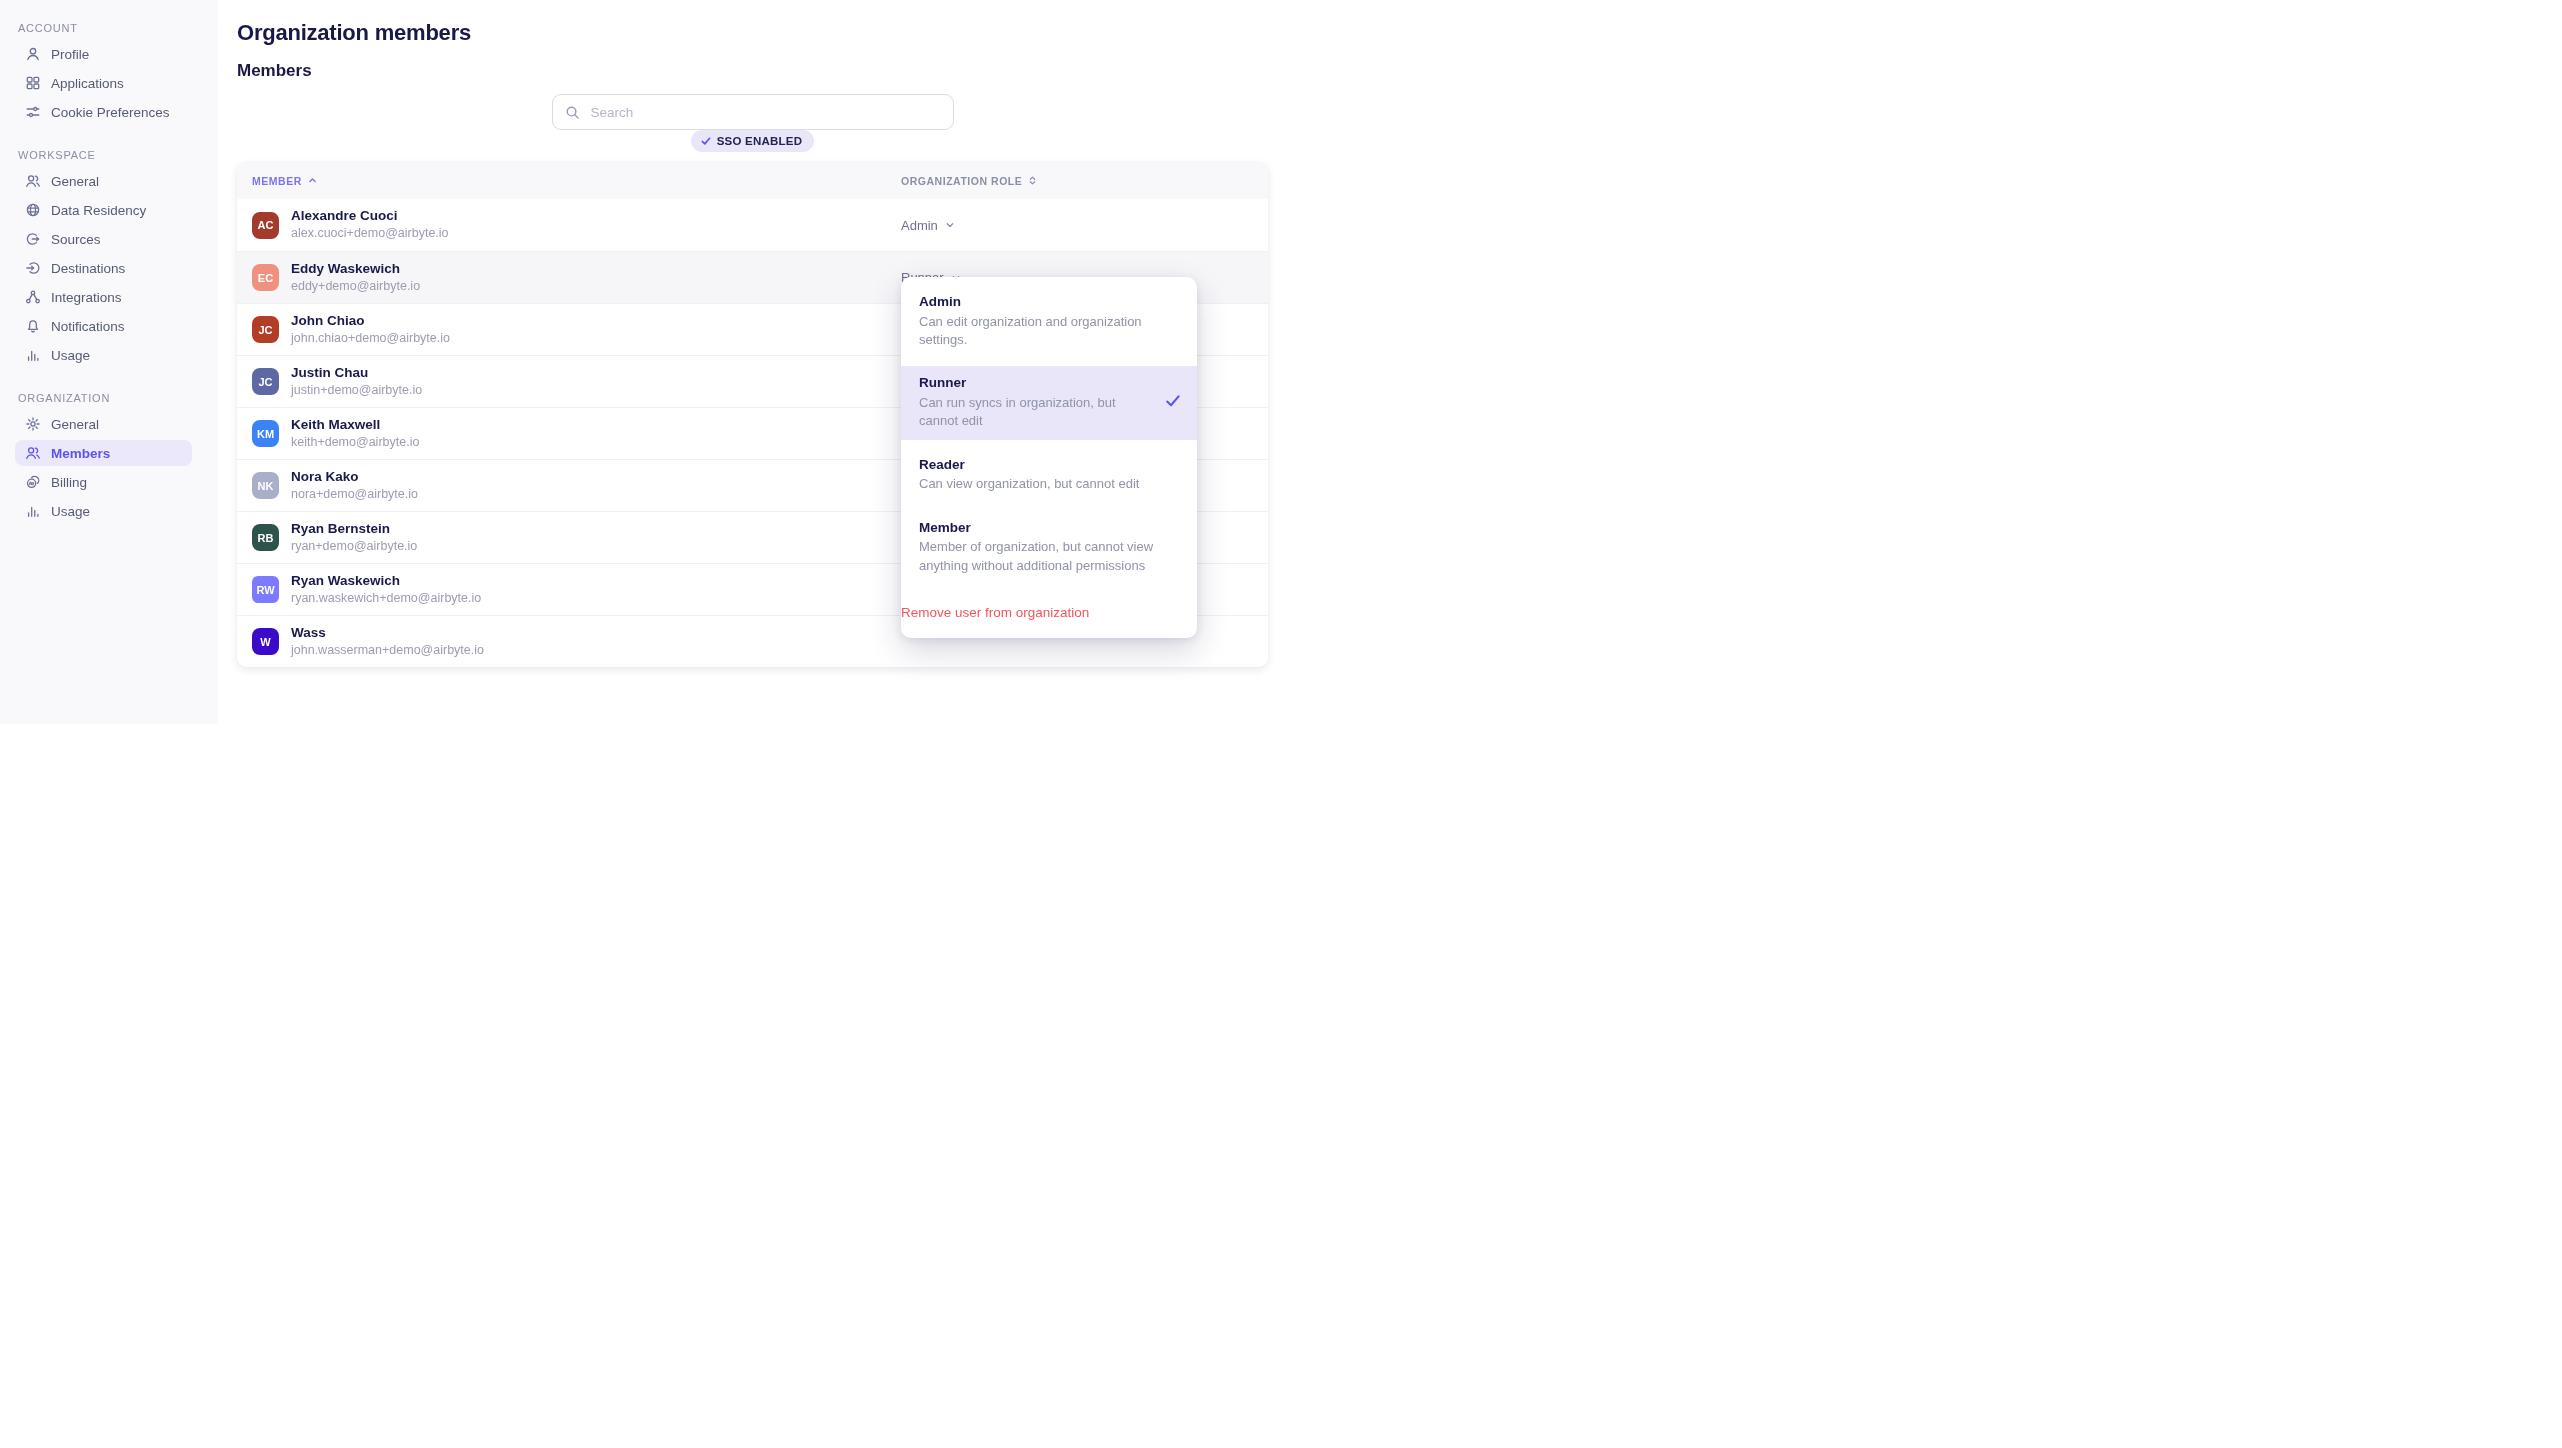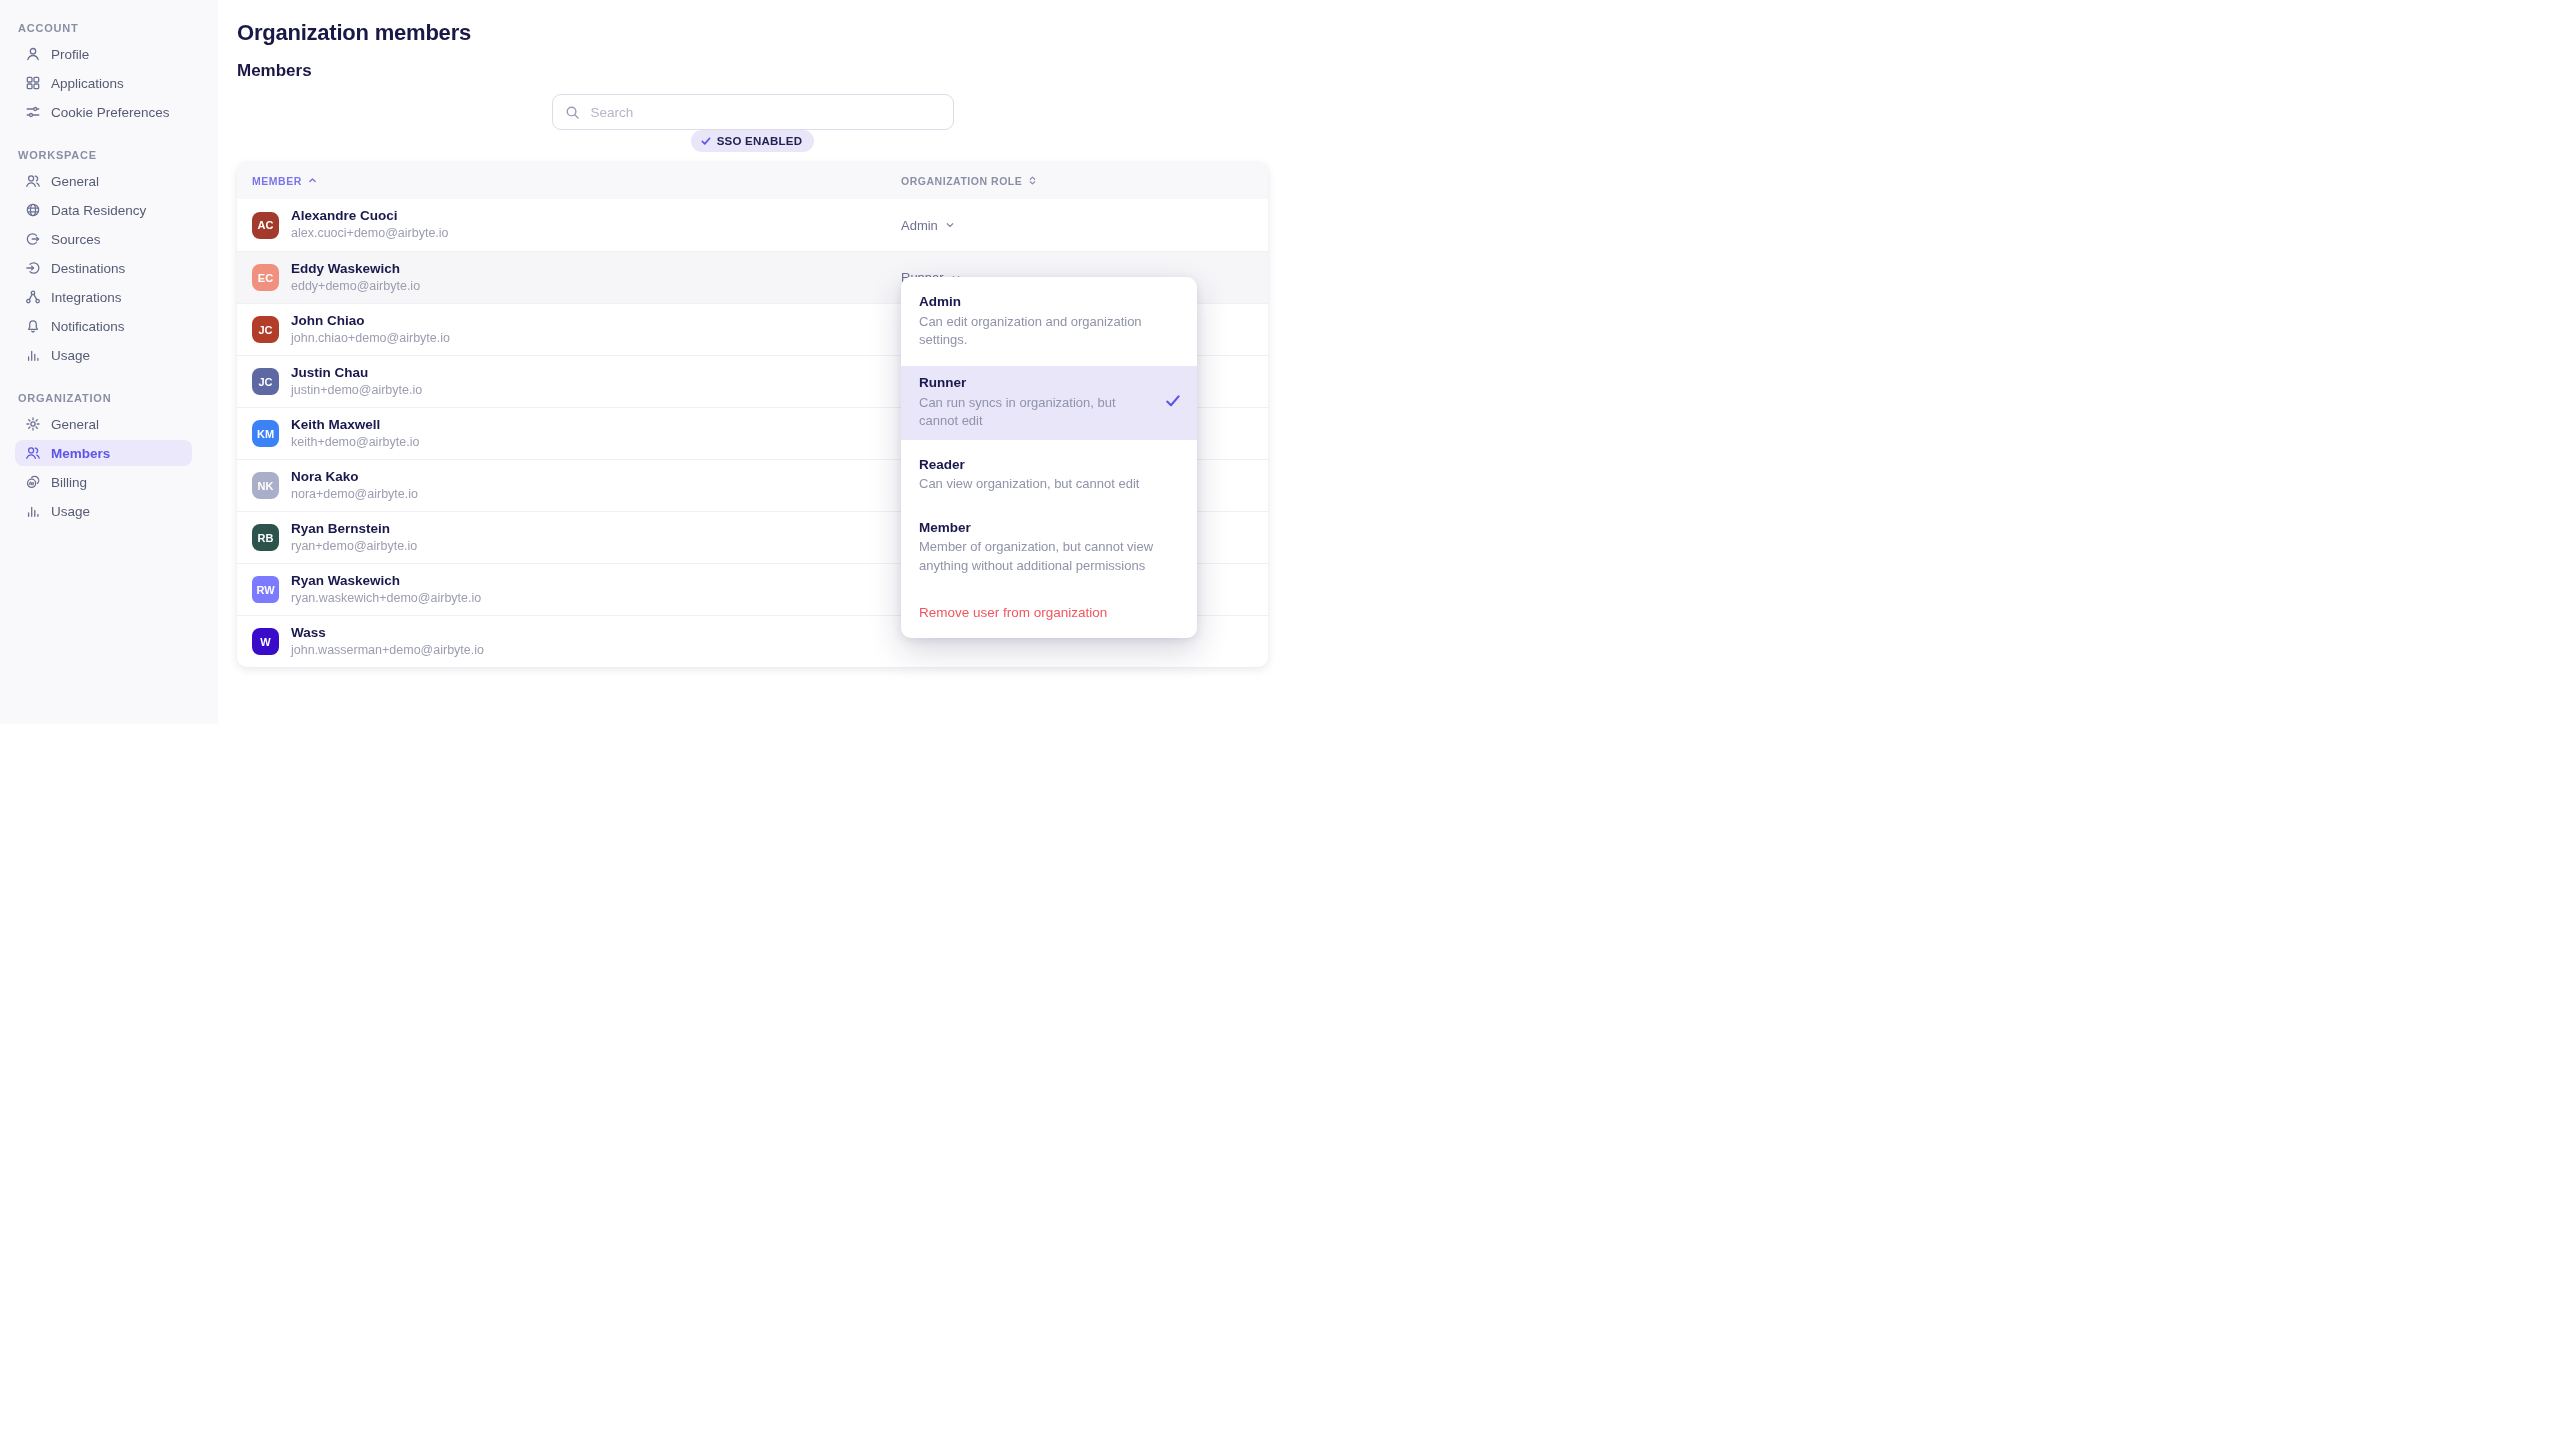--- a/index.html
+++ b/index.html
@@ -7,21 +7,21 @@
   body {
     width:1281px; height:724px; overflow:hidden;
     font-family:"Liberation Sans","DejaVu Sans",sans-serif;
     color:#1a194d;
   }
   .app { position:relative; display:flex; width:1281px; height:724px; background:#fff; }
 
   
   .sidebar { flex:0 0 218px; background:#f9f9fb; padding-top:10px; height:100%; }
   .nav-section-label {
-    margin:24px 0 7px 18px; font-size:11px; font-weight:700;
+    margin:24px 0 7px 18px; font-size:11px; font-weight:400;
     letter-spacing:.07em; color:#8a8ea5;
   }
   .nav-section:first-child .nav-section-label { margin-top:12px; }
   .nav-item {
     display:flex; align-items:center; gap:10px;
     height:26px; margin:0 26px 3px 15px; padding:0 10px;
     border-radius:8px; color:#565b75; font-size:13.5px; cursor:pointer;
   }
   .nav-item .ico { width:16px; height:16px; display:flex; color:#6d7292; flex-shrink:0; }
   .nav-item .ico svg { width:16px; height:16px; }
@@ -82,21 +82,21 @@
     background:#fff; border-radius:10px; padding:8px 0 0 0;
     box-shadow:0 12px 32px rgba(26,25,77,.18), 0 2px 8px rgba(26,25,77,.10);
   }
   .dd-option { padding:9px 18px; margin-bottom:8px; position:relative; cursor:pointer; }
   .dd-option .dd-title { font-size:13.5px; font-weight:600; color:#1a194d; line-height:1.25; }
   .dd-option .dd-desc { font-size:13px; color:#9093a9; line-height:1.4; margin-top:2px; }
   .dd-option.selected { background:#e9e6fa; margin-bottom:8px; }
   .dd-option.selected .dd-desc { padding-right:34px; }
   .dd-check { position:absolute; right:15px; top:26px; width:18px; height:18px; color:#5d55e7; display:none; }
   .dd-option.selected .dd-check { display:block; }
-  .dd-remove { padding:13px 18px 18px 18px; color:#f2555e; font-size:13.5px; font-weight:500; cursor:pointer; }
+  .dd-remove { padding:13px 18px 18px 0; color:#f2555e; font-size:13.5px; font-weight:500; cursor:pointer; }
 </style>
 </head>
 <body>
 
 <div class="app">
 
   <nav class="sidebar" id="sidebar">
       <div class="nav-section">
         <div class="nav-section-label">ACCOUNT</div>
         <div class="nav-item">

